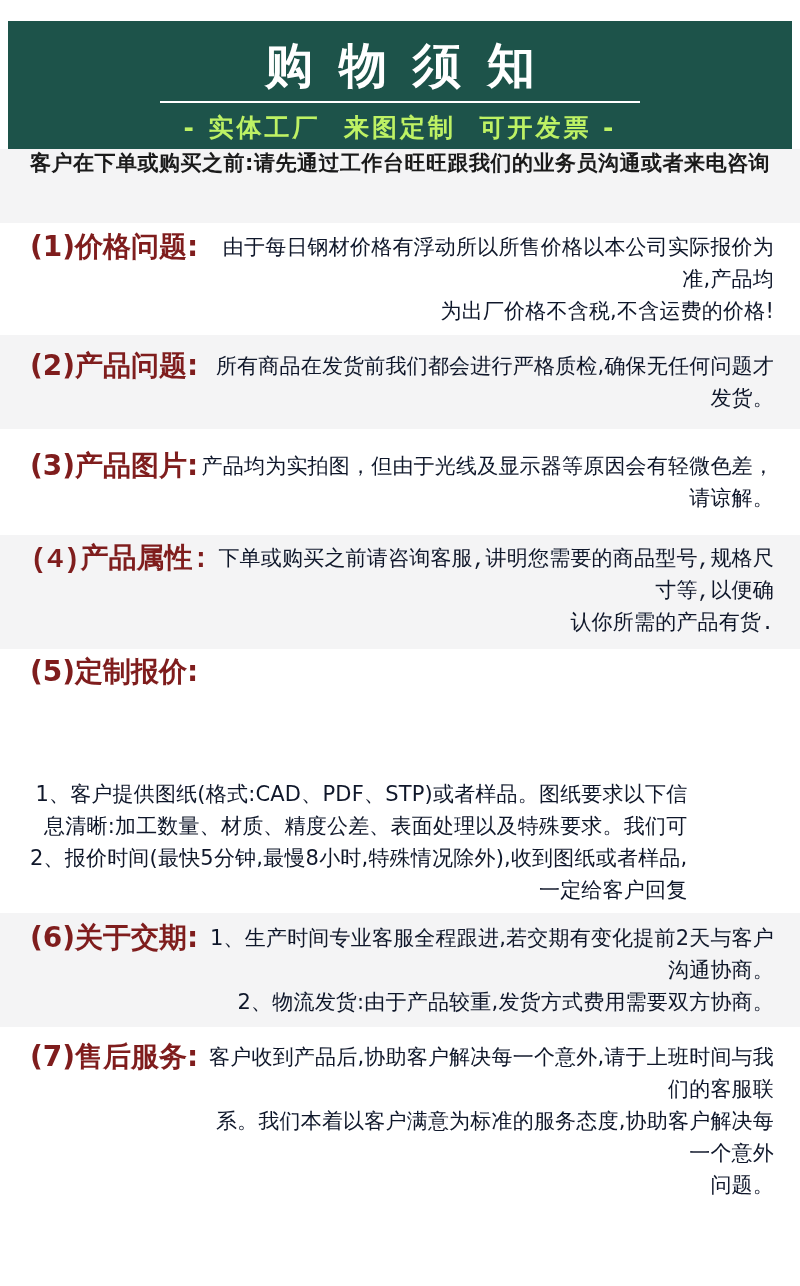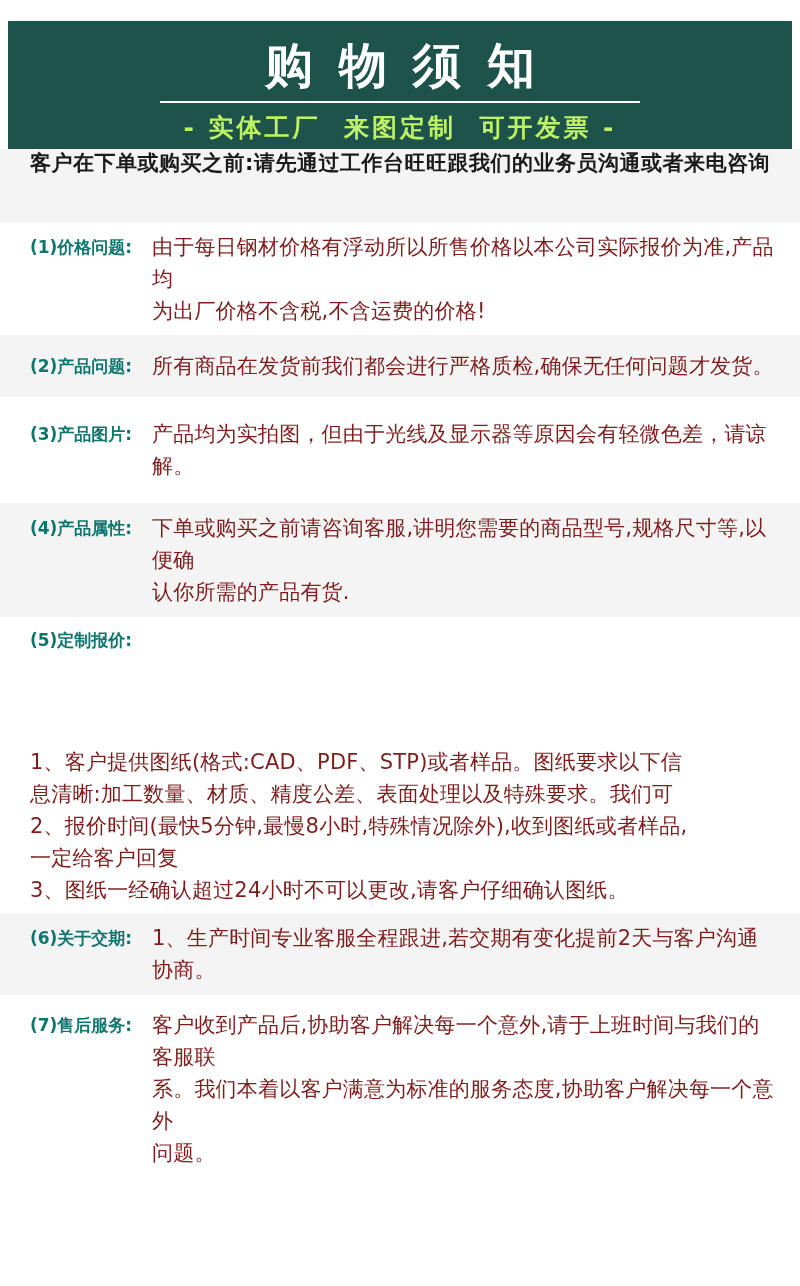--- a/index.html
+++ b/index.html
@@ -17,27 +17,27 @@
   
   .intro { height:74px; background:#f4f4f5; display:flex; align-items:flex-start; padding:0 28px 0 30px; }
   .intro-text { font-size:21px; font-weight:bold; color:#1a1a1a; letter-spacing:0.5px; }
 
   
   .section { display:flex; align-items:flex-start; padding-left:30px; padding-right:26px; }
   .section.gray { background:#f4f4f5; }
   .sec1 { padding-top:8px;  padding-bottom:8px; }
   .sec2 { padding-top:15px; padding-bottom:15px; }
   .sec3 { padding-top:21px; padding-bottom:21px; }
-  .sec4 { padding-top:9px;  padding-bottom:9px; }
+  .sec4 { padding-top:9px;  padding-bottom:9px;font-family:Liberation Mono, monospace; }
   .sec5 { padding-top:7px;  padding-bottom:7px;flex-direction:column; }
   .sec6 { padding-top:9px;  padding-bottom:9px; }
   .sec7 { padding-top:14px; padding-bottom:54px; }
-  .section-label { flex:0 0 122px; font-size:17px; font-weight:bold; color:#0f766e; line-height:32px; white-space:nowrap; }
+  .section-label { flex:0 0 122px; font-size:28px; font-weight:bold; color:#7f1d1d; line-height:32px; white-space:nowrap; }
   .section-body { flex:1; }
-  .section-body .line { font-size:21px; color:#7f1d1d; line-height:32px; letter-spacing:0.2px; }
+  .section-body .line { font-size:21px; color:#0f172a; line-height:32px; letter-spacing:0.2px;text-align:right; }
   .spacer { height:10px; background:#ffffff; }
 </style>
 </head>
 <body>
 
 <div class="page">
 
   <div class="header">
     <div class="header-title">购物须知</div>
     <div class="header-divider"></div>
@@ -78,28 +78,28 @@
       </div>
   </div>
 
   <div class="section sec5">
     <div class="section-label">(5)定制报价:</div>
     <div class="section-body">
         <div class="line">1、客户提供图纸(格式:CAD、PDF、STP)或者样品。图纸要求以下信</div>
         <div class="line">息清晰:加工数量、材质、精度公差、表面处理以及特殊要求。我们可</div>
         <div class="line">2、报价时间(最快5分钟,最慢8小时,特殊情况除外),收到图纸或者样品,</div>
         <div class="line">一定给客户回复</div>
-        <div class="line">3、图纸一经确认超过24小时不可以更改,请客户仔细确认图纸。</div>
       </div>
   </div>
 
   <div class="section gray sec6">
     <div class="section-label">(6)关于交期:</div>
     <div class="section-body">
         <div class="line">1、生产时间专业客服全程跟进,若交期有变化提前2天与客户沟通协商。</div>
+        <div class="line">2、物流发货:由于产品较重,发货方式费用需要双方协商。</div>
       </div>
   </div>
 
   <div class="section sec7">
     <div class="section-label">(7)售后服务:</div>
     <div class="section-body">
         <div class="line">客户收到产品后,协助客户解决每一个意外,请于上班时间与我们的客服联</div>
         <div class="line">系。我们本着以客户满意为标准的服务态度,协助客户解决每一个意外</div>
         <div class="line">问题。</div>
       </div>

